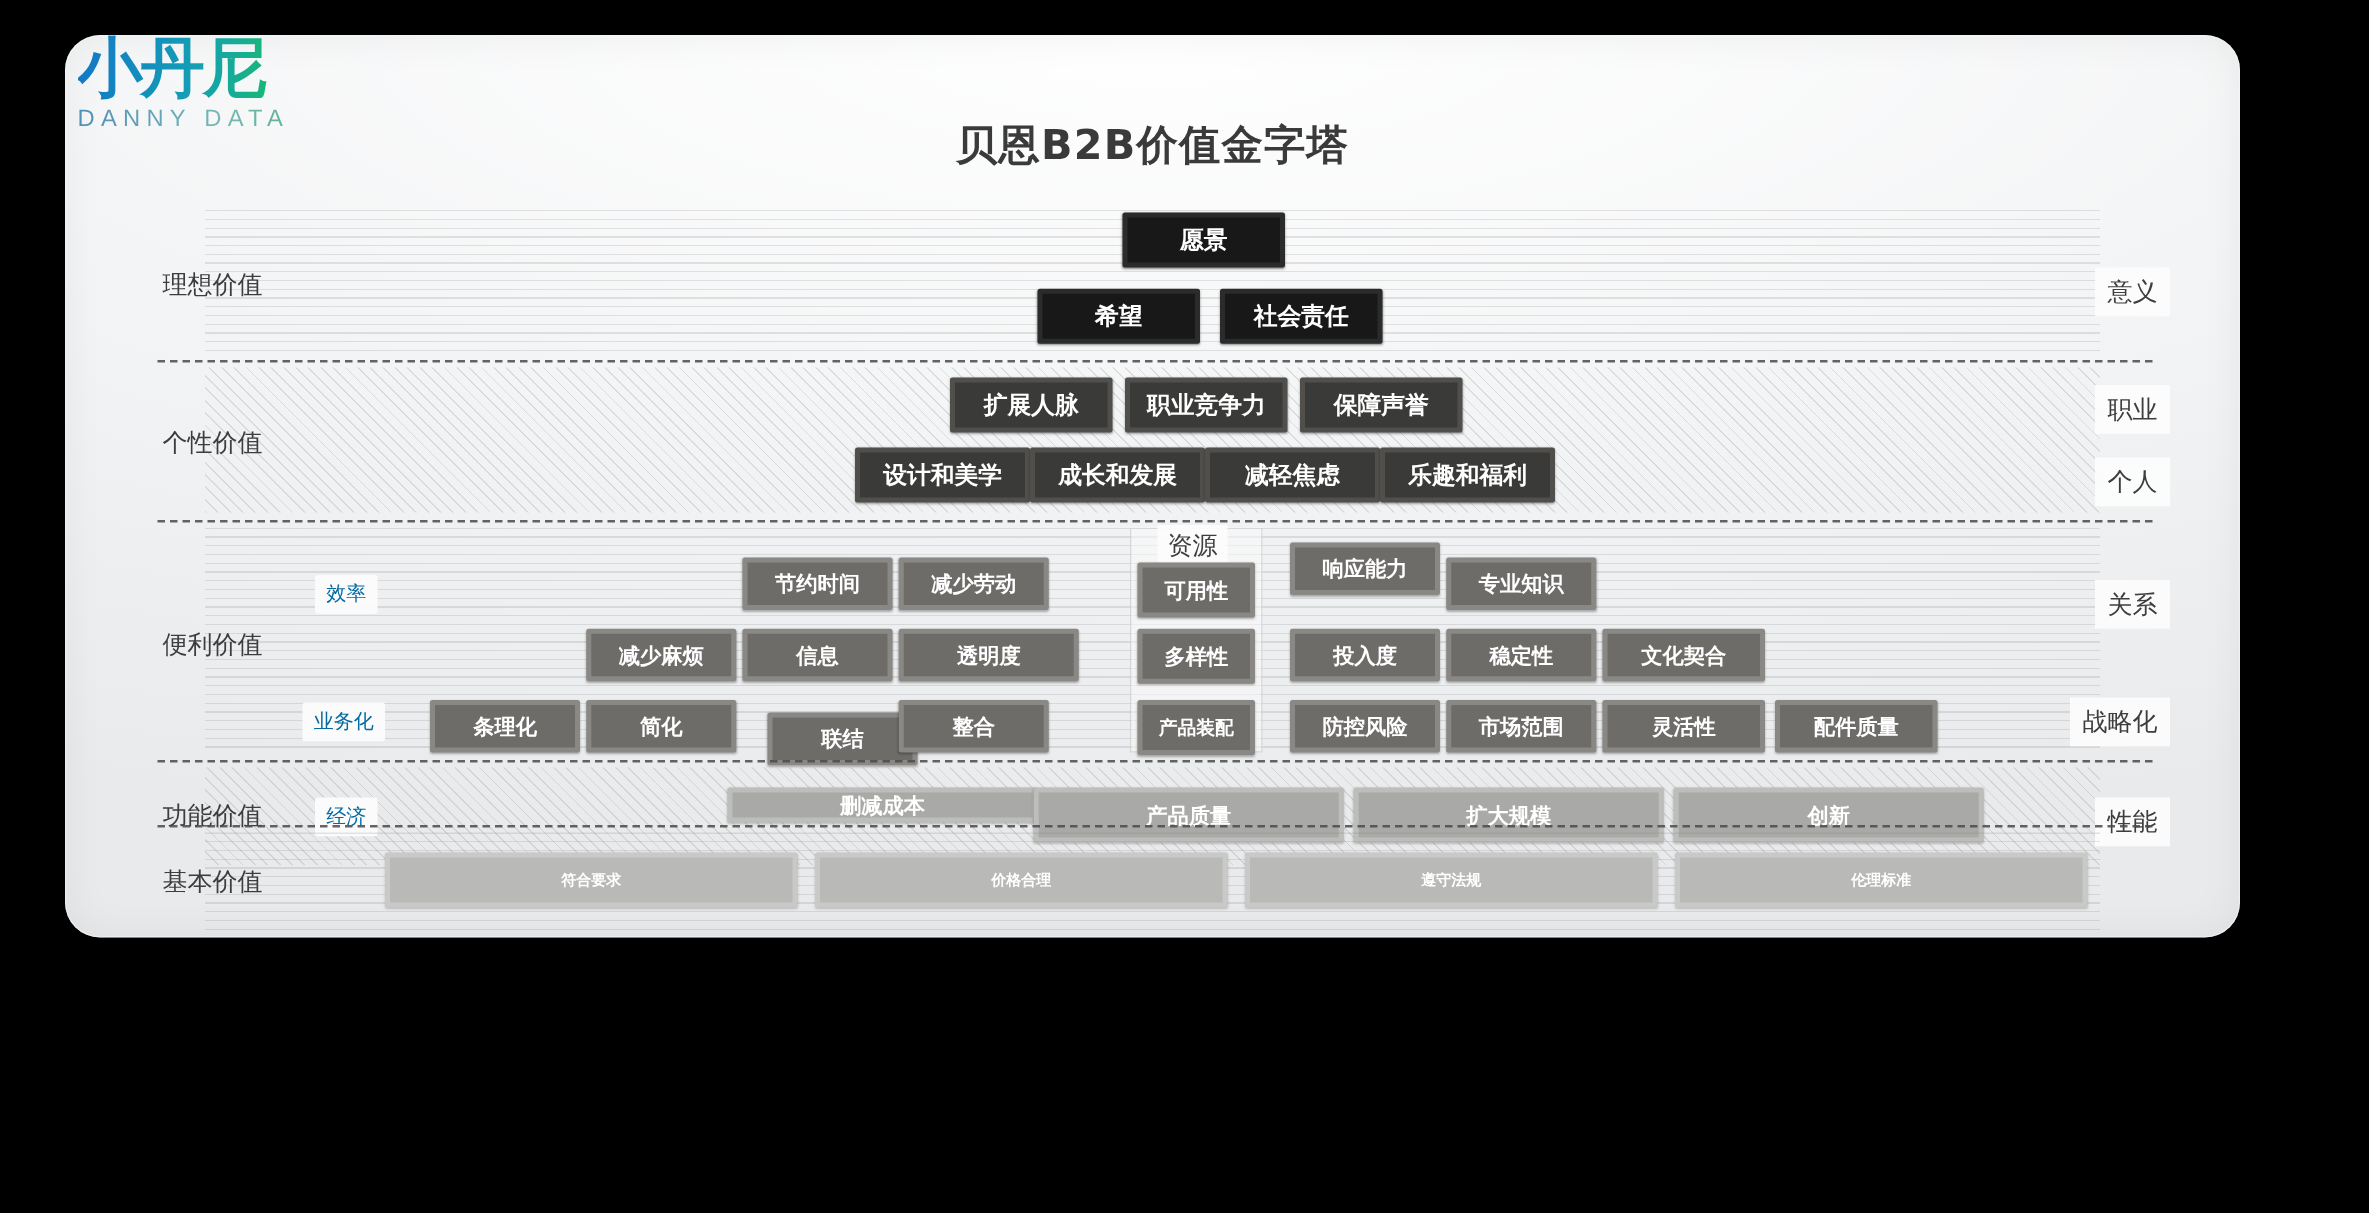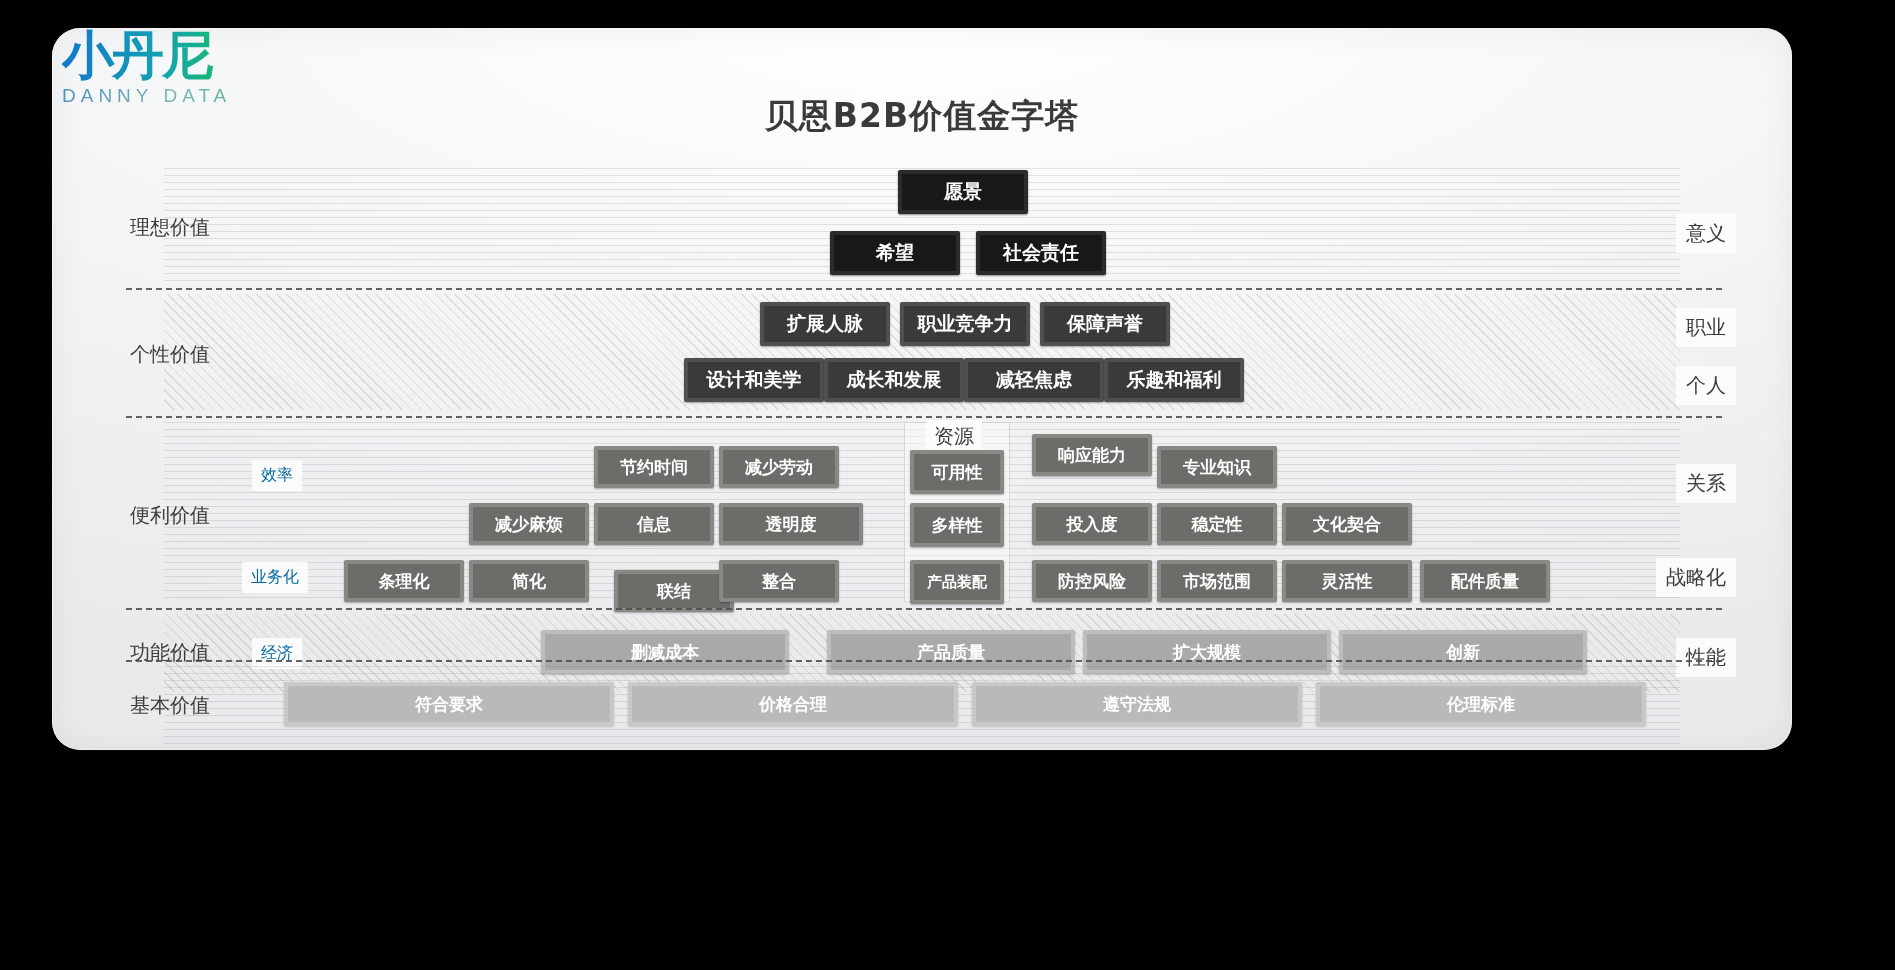--- a/index.html
+++ b/index.html
@@ -119,21 +119,22 @@
   .b-light {                
     background: #a9a9a7;
     border: 4px solid #bdbdbb;
     box-shadow: 0 1px 2px rgba(0,0,0,.22);
     font-size: 17px;
   }
   .b-pale {                 
     background: #b9b9b7;
     border: 4px solid #c9c9c7;
     box-shadow: 0 1px 2px rgba(0,0,0,.2);
-    font-size: 17px;
+    font-size: 12px;
+    margin-left: 24px;
   }
 
   
   #res-col {
     position: absolute; background: rgba(250,250,250,.55);
     box-shadow: 0 0 0 1px rgba(160,160,160,.35) inset;
   }
   #res-cap {
     position: absolute; font-size: 20px; color: #3d3d3d; white-space: nowrap;
     background: rgba(252,252,252,.95); padding: 3px 8px;
@@ -287,21 +288,21 @@
       </div>
 
       <div class="divider" style="top:440px;"></div>
 
       <div class="tier" style="top:446px; height:78px;">
         <div class="tier-bg tx-d"></div>
         <div class="rowlabel left" style="top:25px;">功能价值</div>
         <div class="sublabel" style="left:200px; top:24px;">经济</div>
         <div class="rowlabel right" style="top:24px; background:rgba(252,252,252,.94); padding:6px 10px;">性能</div>
 
-        <div class="box b-light" style="left:489px; top:16px; width:248px; height:44px;">
+        <div class="box b-light" style="left:530px; top:16px; width:248px; height:28px;">
           <span>删减成本</span>
         </div>
         <div class="box b-light" style="left:775px; top:16px; width:248px; height:44px;">
           <span>产品质量</span>
         </div>
         <div class="box b-light" style="left:1031px; top:16px; width:248px; height:44px;justify-content:center;">
           <span>扩大规模</span>
         </div>
         <div class="box b-light" style="left:1287px; top:16px; width:248px; height:44px;">
           <span>创新</span>

